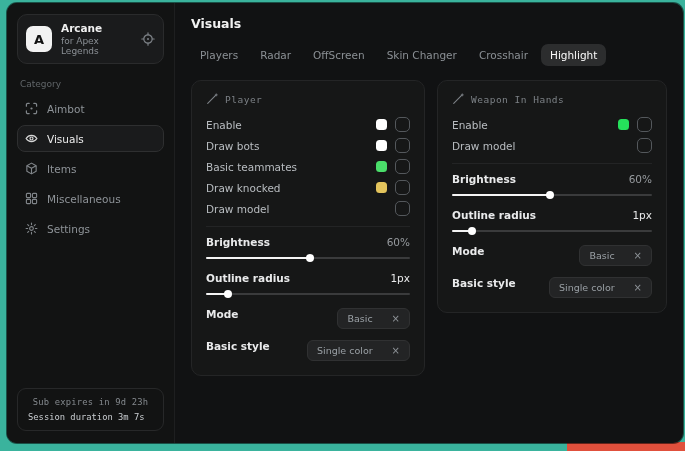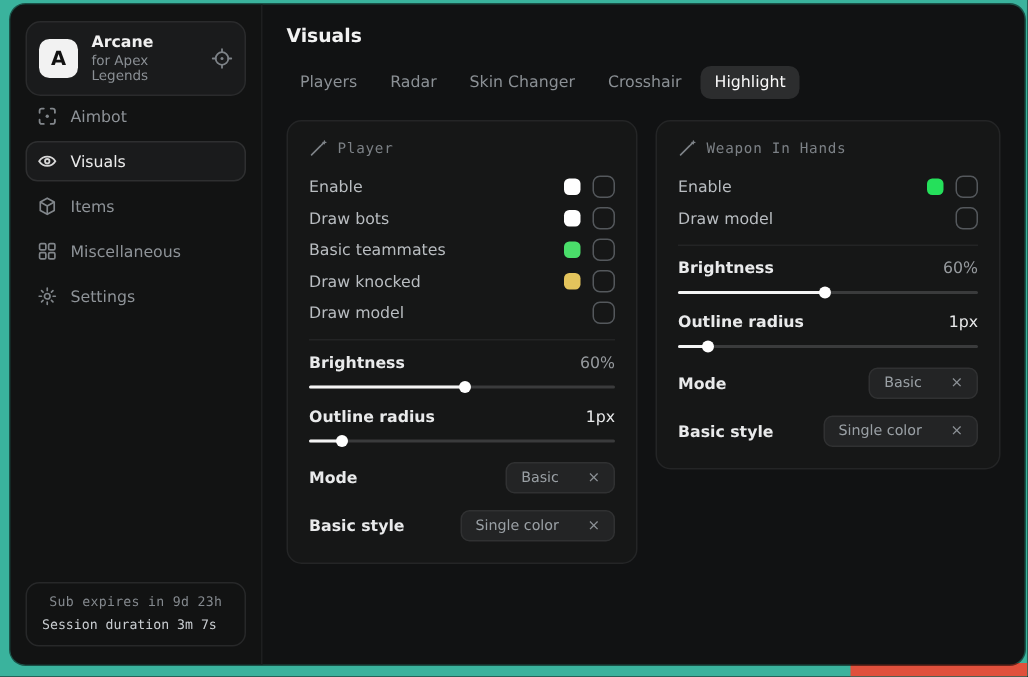--- a/index.html
+++ b/index.html
@@ -82,21 +82,21 @@
   .s-head { display:flex; justify-content:space-between; align-items:center; }
   .s-label { color:#e9eaeb; font-size:10.5px; font-weight:600; }
   .s-value { color:#969a9e; font-size:10.5px; }
   .s-value.bright { color:#e9eaeb; }
   .slider { position:relative; height:2px; background:#3a3b3c; border-radius:2px; margin-top:9px; cursor:pointer; }
   .slider-fill { position:relative; height:2px; background:#f4f4f4; border-radius:2px; }
   .slider-thumb {
     position:absolute; right:-4px; top:-3px; width:8px; height:8px;
     background:#ffffff; border-radius:50%;
   }
-  .sel-row { display:flex; justify-content:space-between; align-items:center; margin-top:11px; }
+  .sel-row { display:flex; justify-content:space-between; margin-top:11px; }
   .pill {
     display:inline-flex; align-items:center; gap:19px; background:#232425;
     border:1px solid #303132; border-radius:6px; padding:4px 9px; cursor:pointer;
   }
   .pill-text { color:#9aa0a5; font-size:9.5px; }
   .pill-x { color:#8d9297; font-size:10px; line-height:1; }
   svg { display:block; }
 </style>
 </head>
 <body>
@@ -114,20 +114,21 @@
       </div>
       <span class="target-btn">
         <svg width="14" height="14" viewBox="0 0 14 14" fill="none" stroke="currentColor" stroke-width="1.2" stroke-linecap="round">
           <circle cx="7" cy="7" r="4.2"></circle>
             <circle cx="7" cy="7" r="1" fill="currentColor" stroke="none"></circle>
           <path d="M7 .8v2M7 11.2v2M.8 7h2M11.2 7h2"></path>
         </svg>
       </span>
     </div>
 
+    <div class="cat-label">Category</div>
 
     <div class="nav">
       <div class="nav-item">
         <span class="ic">
           <svg width="13" height="13" viewBox="0 0 14 14" fill="none" stroke="currentColor" stroke-width="1.3" stroke-linecap="round">
             <path d="M4.5 1.5H3A1.5 1.5 0 0 0 1.5 3v1.5M9.5 1.5H11A1.5 1.5 0 0 1 12.5 3v1.5M4.5 12.5H3A1.5 1.5 0 0 1 1.5 11V9.5M9.5 12.5H11A1.5 1.5 0 0 0 12.5 11V9.5"></path>
             <circle cx="7" cy="7" r="1.2" fill="currentColor" stroke="none"></circle>
           </svg>
         </span>
         <span>Aimbot</span>
@@ -179,20 +180,21 @@
       <div class="footer-line2">Session duration 3m 7s</div>
     </div>
   </div>
 
   <div class="main">
     <div class="page-title">Visuals</div>
 
     <div class="tabs">
       <span class="tab">Players</span>
       <span class="tab">Radar</span>
+      <span class="tab">OffScreen</span>
       <span class="tab">Skin Changer</span>
       <span class="tab">Crosshair</span>
       <span class="tab active">Highlight</span>
     </div>
 
     <div class="cards">
 
       <div class="card card-0">
         <div class="card-head">
           <span>

